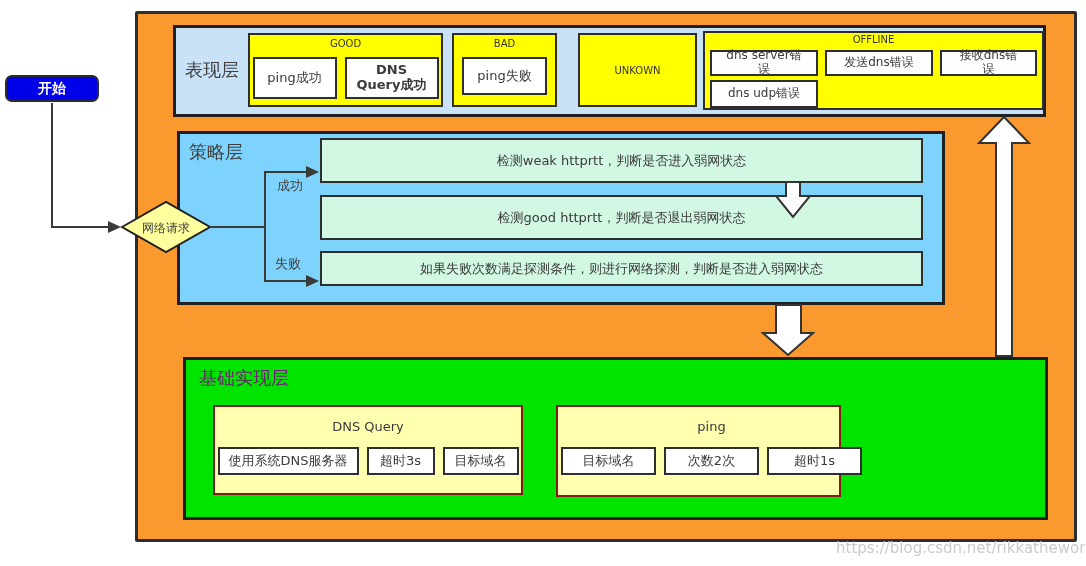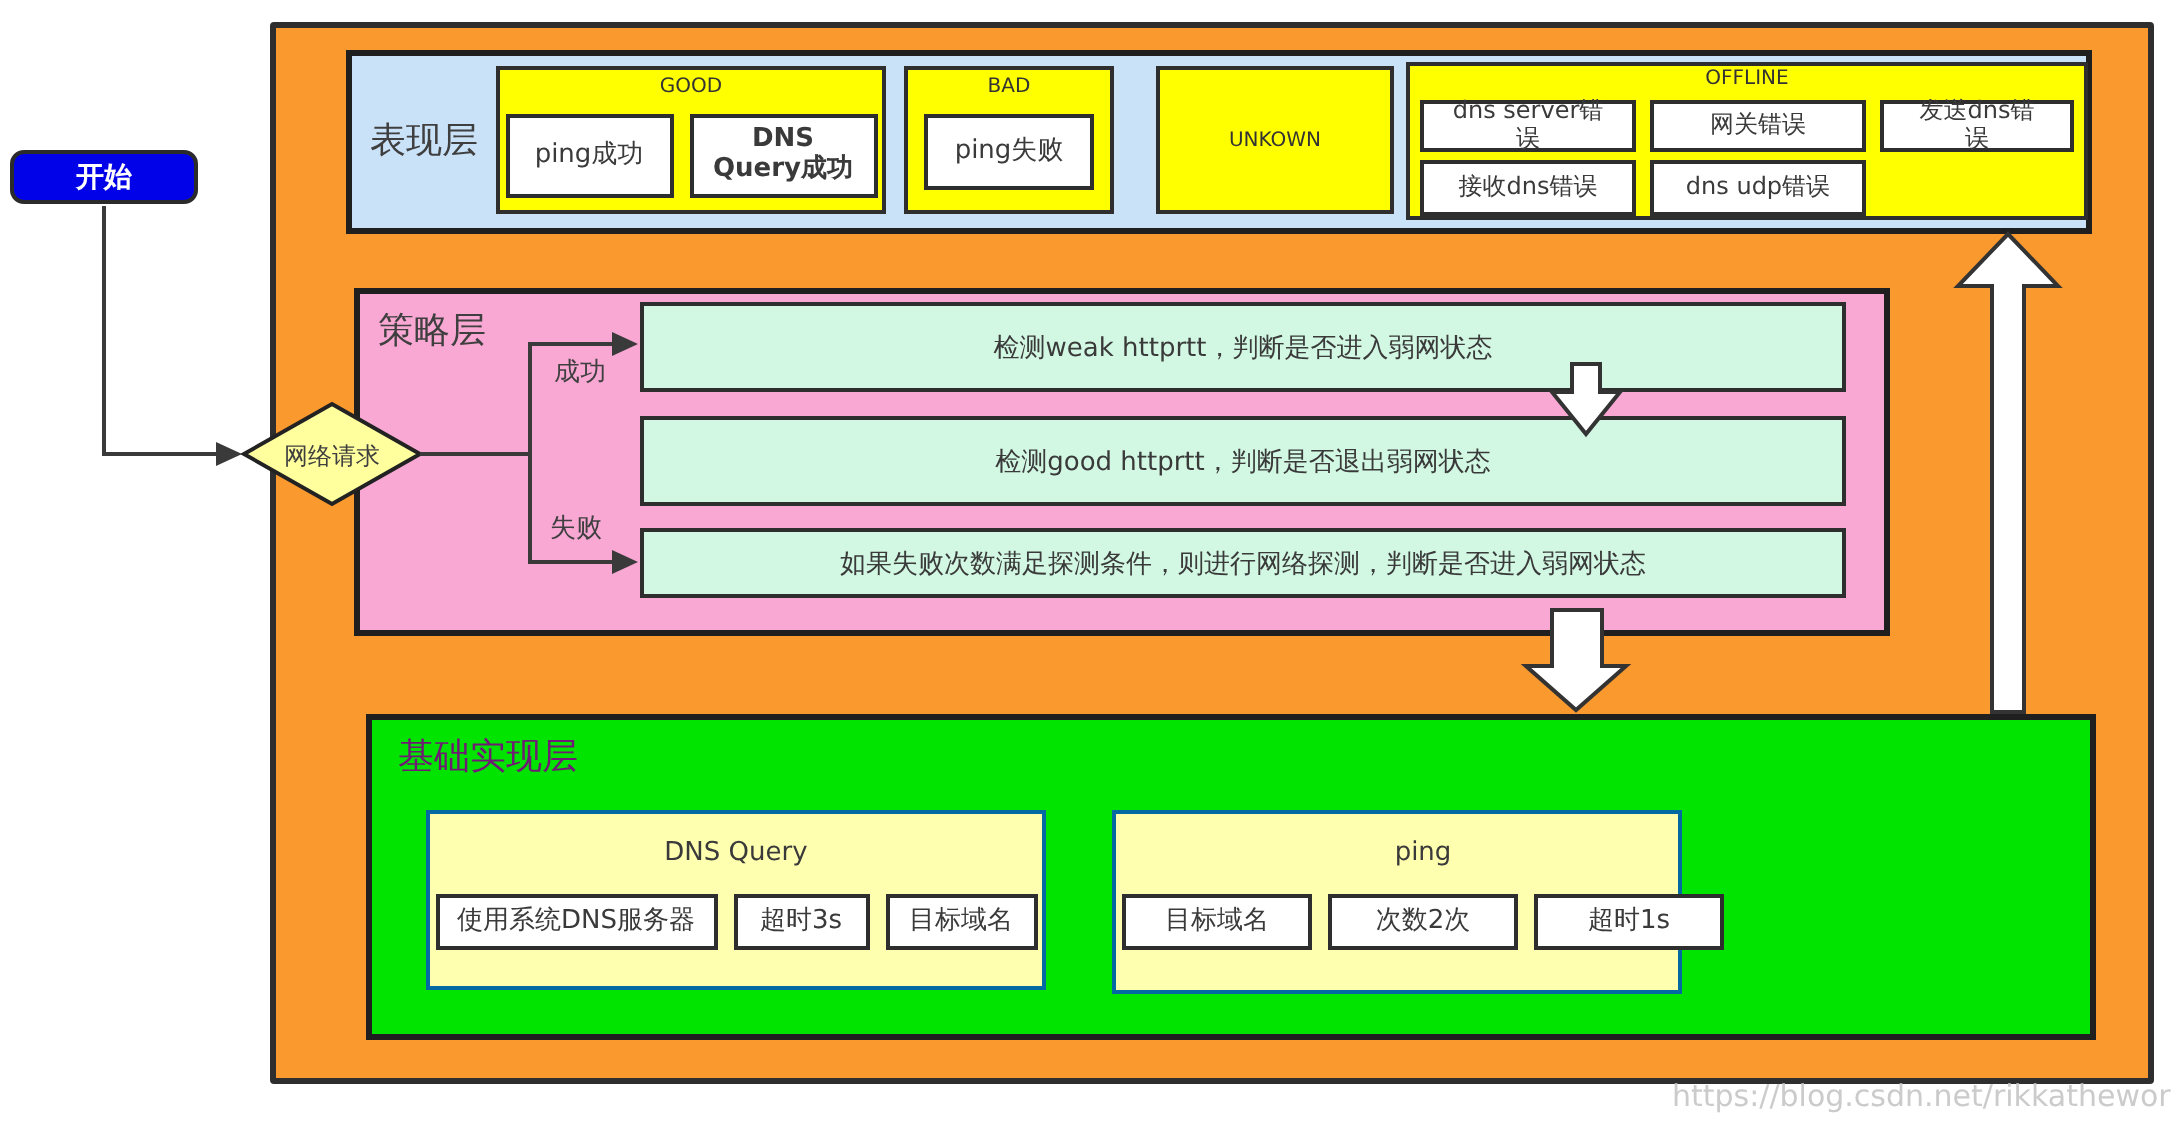--- a/index.html
+++ b/index.html
@@ -11,21 +11,21 @@
   .orange { position:absolute; left:135px; top:11px; width:942px; height:531px;
             background:#F9992E; border:3px solid #2e2e2e; border-radius:2px; }
 
   
   .layer { position:absolute; border:3px solid #1f1f1f; }
   .layer-title { position:absolute; font-size:18px; color:#3f3f3f; }
 
   .layer-presentation { left:35px; top:11px; width:873px; height:92px; background:#C9E2F8; }
   .layer-presentation .layer-title { left:9px; top:30px; }
 
-  .layer-strategy { left:39px; top:130px; width:768px; height:174px; background:#f9a8d4; }
+  .layer-strategy { left:39px; top:117px; width:768px; height:174px; background:#7dd3fc; }
   .layer-strategy .layer-title { left:9px; top:6px; }
 
   .layer-base { left:45px; top:343px; width:865px; height:163px; background:#00E400; }
   .layer-base .layer-title { left:13px; top:6px; color:#701a75; }
 
   
   .group { position:absolute; background:#FFFF00; border:2px solid #2e2e2e;
            display:flex; flex-direction:column; align-items:center; }
   .group-title { font-size:10px; color:#333; padding-top:3px; height:22px; }
   .group-items { display:flex; gap:8px; align-items:stretch; justify-content:center; }
@@ -48,21 +48,21 @@
 
   
   .step { position:absolute; left:140px; width:603px; background:#D2F8E3;
           border:2px solid #2e2e2e; display:flex; align-items:center; justify-content:center;
           font-size:13px; color:#3a3a3a; }
   .step-0 { top:4px;   height:45px; }
   .step-1 { top:61px;  height:45px; }
   .step-2 { top:117px; height:35px; }
 
   
-  .module { position:absolute; background:#FFFFB0; border:2px solid #0369a1;
+  .module { position:absolute; background:#FFFFB0; border:2px solid #7f1d1d;
             display:flex; flex-direction:column; align-items:center; }
   .module-title { font-size:13px; color:#3a3a3a; padding-top:12px; height:40px; }
   .module-items { display:flex; gap:8px; }
   .module .item { min-height:28px; }
   .module-dns  { left:27px;  top:45px; width:310px; height:90px; }
   .module-dns .item-0 { width:141px; }
   .module-dns .item-1 { width:68px; }
   .module-dns .item-2 { width:76px; }
   .module-ping { left:370px; top:45px; width:285px; height:92px;padding-left:26px; }
   .module-ping .item { width:95px; }
@@ -110,21 +110,20 @@
       </div>
 
       <div class="group group-unknown">
         <div class="group-title">UNKOWN</div>
       </div>
 
       <div class="group group-offline">
         <div class="group-title">OFFLINE</div>
         <div class="group-items">
           <div class="item">dns server错误</div>
-          <div class="item">网关错误</div>
           <div class="item">发送dns错误</div>
           <div class="item">接收dns错误</div>
           <div class="item">dns udp错误</div>
         </div>
       </div>
     </div>
 
     <div class="layer layer-strategy">
       <div class="layer-title">策略层</div>
       <div class="step step-0">检测weak httprtt，判断是否进入弱网状态</div>

